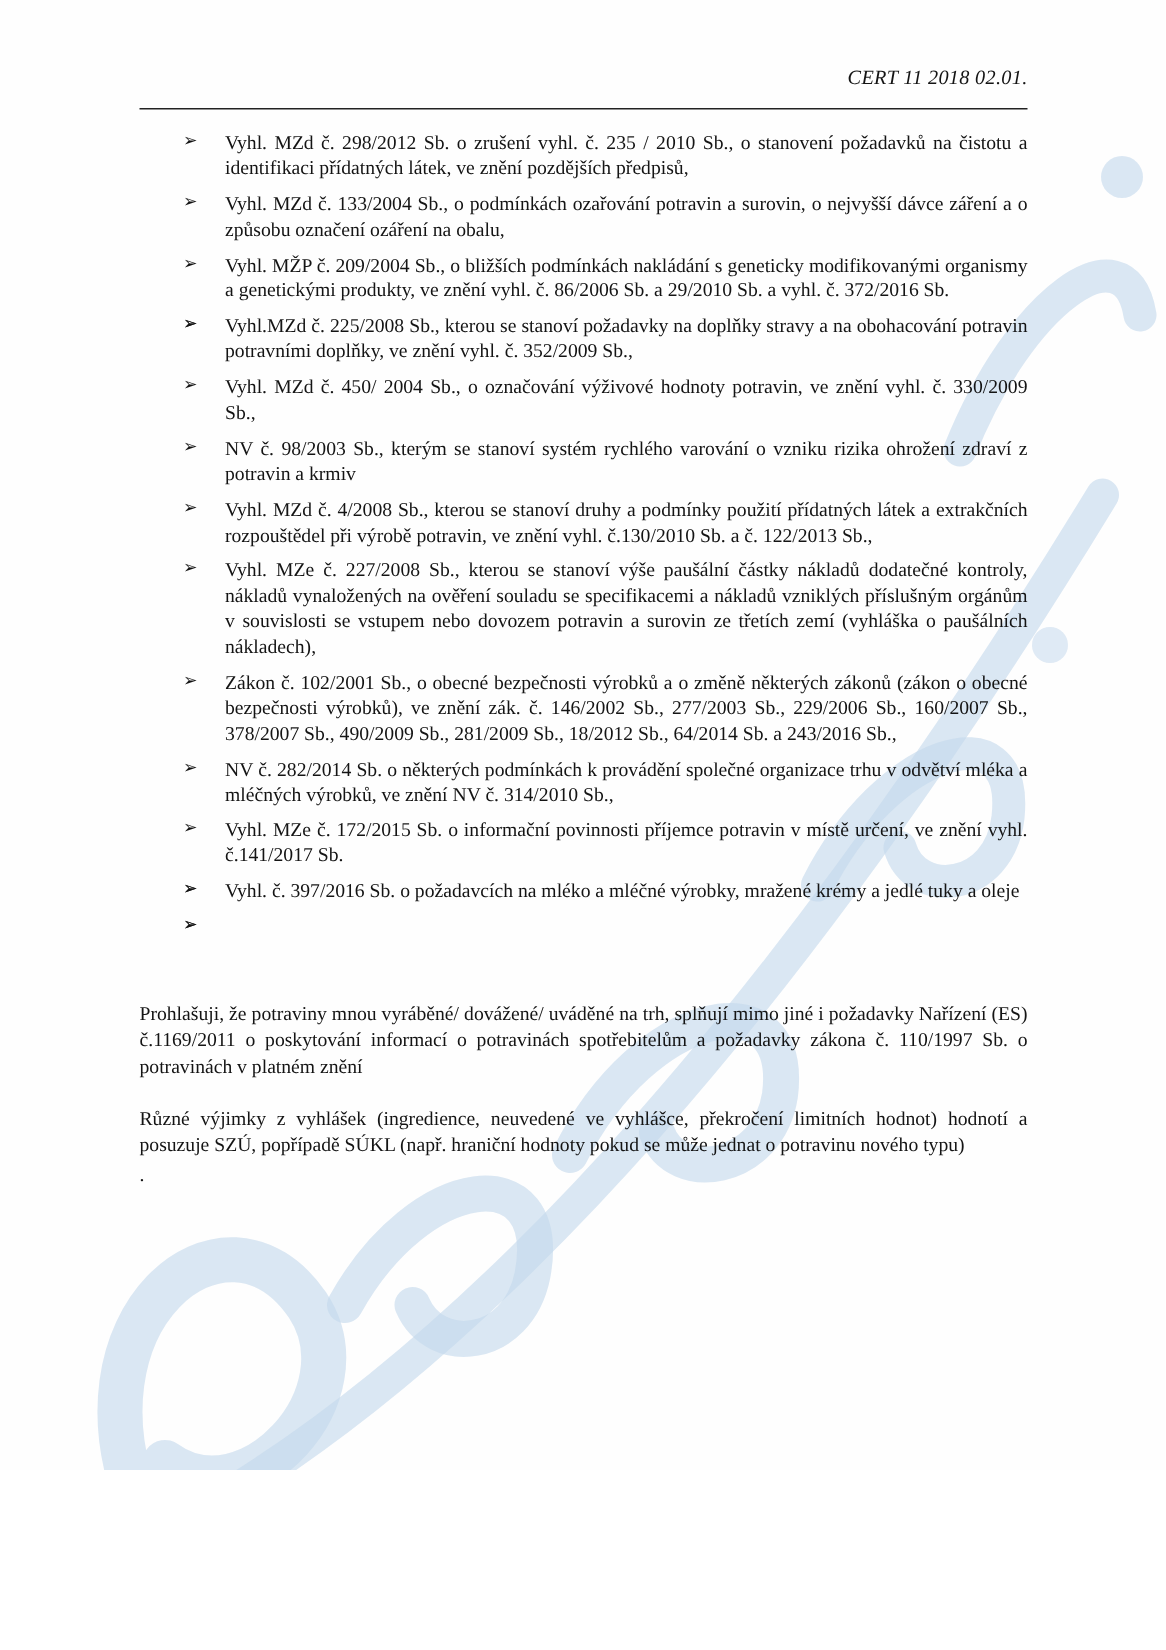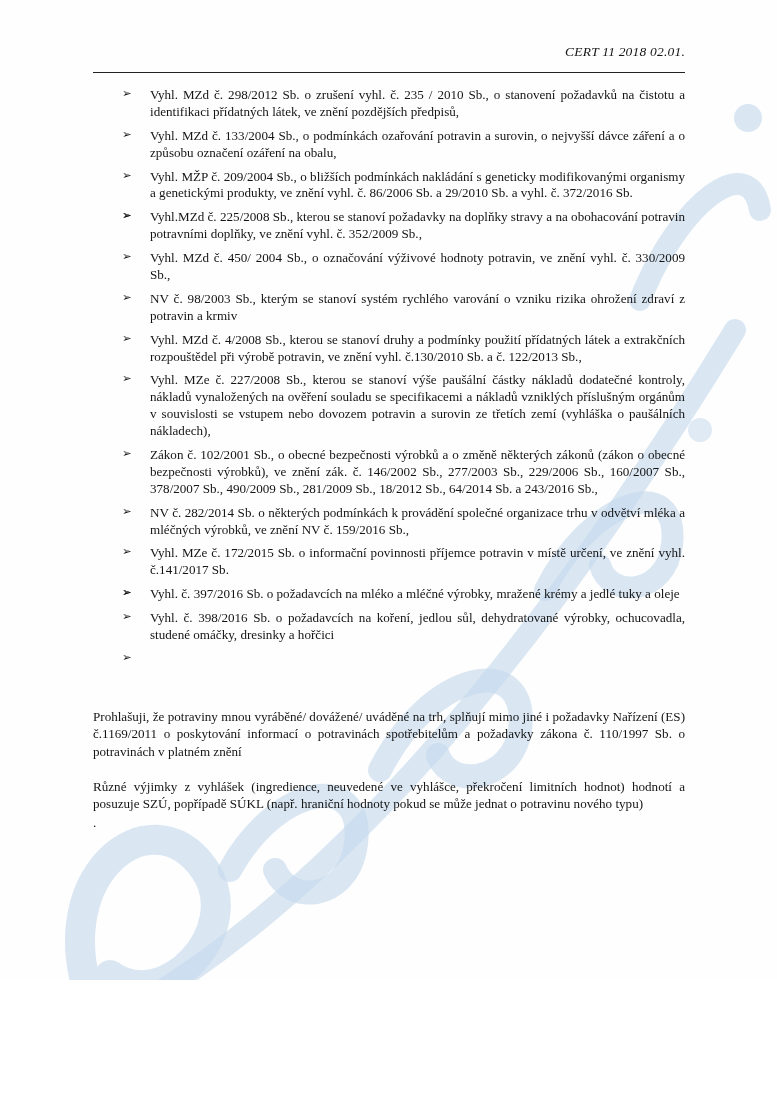--- a/index.html
+++ b/index.html
@@ -97,25 +97,25 @@
       <li><span class="marker">➢</span><span class="b">Vyhl. MZd č. 298/2012 Sb. o zrušení vyhl. č. 235 / 2010 Sb., o stanovení požadavků na čistotu a identifikaci přídatných látek,</span><span> ve znění pozdějších předpisů,</span></li>
       <li><span class="marker">➢</span><span class="b">Vyhl. MZd č. 133/2004 Sb., o podmínkách ozařování potravin a surovin, o nejvyšší dávce záření a o způsobu označení ozáření na obalu,</span></li>
       <li><span class="marker">➢</span><span class="b">Vyhl. MŽP č. 209/2004 Sb., o bližších podmínkách nakládání s geneticky modifikovanými organismy a genetickými produkty</span><span>, ve znění vyhl. č. 86/2006 Sb. a 29/2010 Sb. </span><span class="b">a vyhl. č. 372/2016 Sb.</span></li>
       <li><span class="marker">➢</span></li>
       <li><span class="marker">➢</span><span class="b">Vyhl.MZd č. 225/2008 Sb.,</span><span> kterou se stanoví </span><span class="b">požadavky na doplňky stravy a na obohacování potravin potravními doplňky</span><span>, ve znění vyhl. č. 352/2009 Sb.,</span></li>
       <li><span class="marker">➢</span><span class="b">Vyhl. MZd č. 450/ 2004 Sb., o označování výživové hodnoty potravin</span><span>, ve znění vyhl. č. 330/2009 Sb.,</span></li>
       <li><span class="marker">➢</span><span class="b">NV č. 98/2003 Sb., kterým se stanoví systém rychlého varování</span><span> o vzniku rizika ohrožení zdraví z potravin a krmiv</span></li>
       <li><span class="marker">➢</span><span class="b">Vyhl. MZd č. 4/2008 Sb., kterou se stanoví druhy a podmínky použití přídatných látek a extrakčních rozpouštědel při výrobě potravin</span><span>, ve znění vyhl. č.130/2010 Sb. a č. 122/2013 Sb.,</span></li>
       <li><span class="marker">➢</span><span class="b">Vyhl. MZe č. 227/2008 Sb., kterou se stanoví výše paušální částky nákladů</span><span> dodatečné kontroly, nákladů vynaložených na ověření souladu se specifikacemi a nákladů vzniklých příslušným orgánům v souvislosti se vstupem nebo dovozem potravin a surovin ze třetích zemí </span><span class="b">(vyhláška o paušálních nákladech),</span></li>
       <li><span class="marker">➢</span><span class="b">Zákon č. 102/2001 Sb., o obecné bezpečnosti výrobků a o změně některých zákonů (zákon o obecné bezpečnosti výrobků)</span><span>, ve znění zák. č. 146/2002 Sb., 277/2003 Sb., 229/2006 Sb., 160/2007 Sb., 378/2007 Sb., 490/2009 Sb., 281/2009 Sb., 18/2012 Sb., 64/2014 Sb. a 243/2016 Sb.,</span></li>
-      <li><span class="marker">➢</span><span class="b">NV č. 282/2014 Sb. o některých podmínkách k provádění společné organizace trhu v odvětví mléka a mléčných výrobků</span><span>, ve znění NV č. 159/2016 Sb.,</span></li>
+      <li><span class="marker">➢</span><span class="b">NV č. 282/2014 Sb. o některých podmínkách k provádění společné organizace trhu v odvětví mléka a mléčných výrobků</span><span>, ve znění NV č. 314/2010 Sb.,</span></li>
       <li><span class="marker">➢</span><span class="b">Vyhl. MZe č. 172/2015 Sb. o informační povinnosti příjemce potravin v místě určení,</span><span> ve znění </span><span class="b">vyhl. č.141/2017 Sb.</span></li>
       <li><span class="marker">➢</span></li>
       <li><span class="marker">➢</span><span class="b">Vyhl. č. 397/2016 Sb. o požadavcích na mléko a mléčné výrobky, mražené krémy a jedlé tuky a oleje</span></li>
-      <li><span class="marker">➢</span><span class="b">Vyhl. č. 398/2016 Sb. o požadavcích na koření, jedlou sůl, dehydratované výrobky, ochucovadla, studené omáčky, dresinky a hořčici</span></li>
+      <li><span class="marker">➢</span></li>
       <li><span class="marker">➢</span></li>
     </ul>
 
     <p class="para decl"><span>Prohlašuji, že </span><span class="b">potraviny mnou vyráběné/ dovážené/ uváděné na trh, splňují mimo jiné i požadavky Nařízení (ES) č.1169/2011 o poskytování informací o potravinách spotřebitelům a požadavky zákona č. 110/1997 Sb. o potravinách v platném znění</span></p>
 
     <p class="para exc">Různé výjimky z vyhlášek (ingredience, neuvedené ve vyhlášce, překročení limitních hodnot) hodnotí a posuzuje SZÚ, popřípadě SÚKL (např. hraniční hodnoty pokud se může jednat o potravinu nového typu)</p>
 
     <p class="para dot">.</p>
 
   </div>

